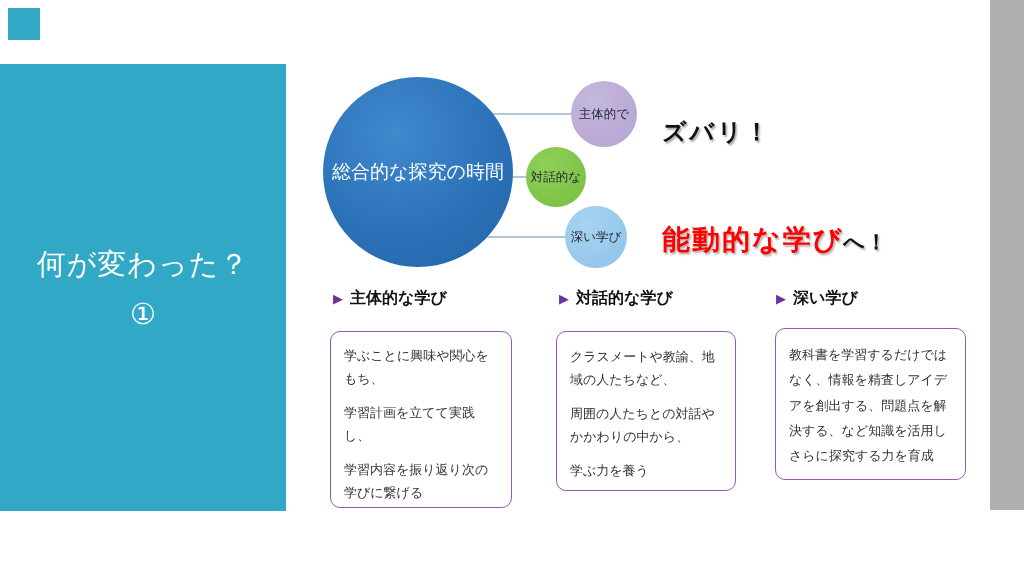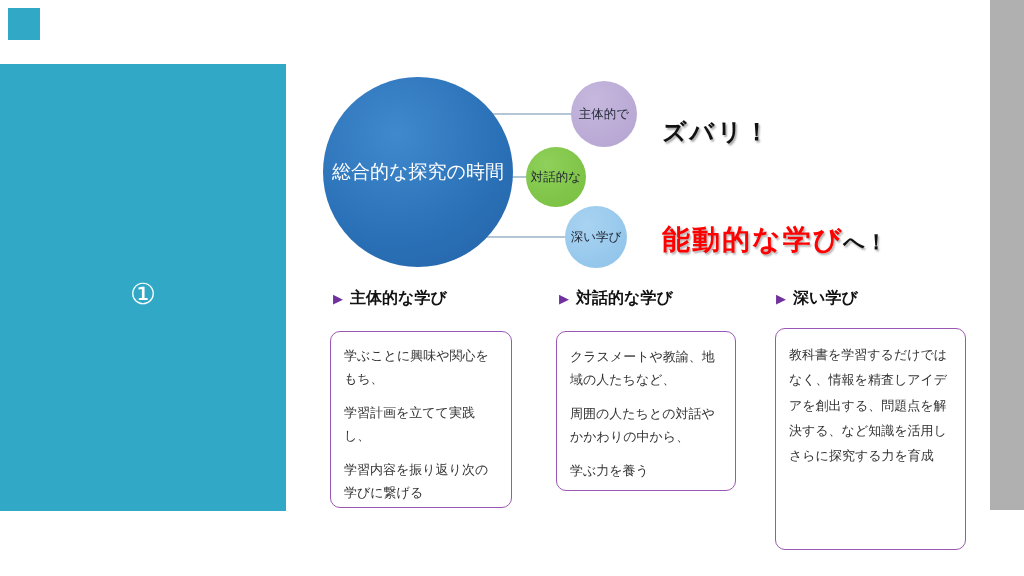--- a/index.html
+++ b/index.html
@@ -62,31 +62,32 @@
 
   
   .info-box {
     position:absolute; box-sizing:border-box; background:#ffffff;
     border:1.6px solid #9b57b4; border-radius:10px;
     padding:13px 11px 8px 13px; font-size:13px; color:#333; line-height:1.8;
   }
   .info-box p { margin:0 0 10px 0; }
   .box-1 { left:330px; top:331px; width:182px; height:177px;font-family:Liberation Mono, monospace; }
   .box-2 { left:556px; top:331px; width:180px; height:160px; }
-  .box-3 { left:775px; top:328px; width:191px; height:222px; }
+  .box-3 { left:775px; top:328px; width:191px; height:152px; }
   .box-3 p { line-height:1.95; margin:0; }
 </style>
 </head>
 <body>
 
 <div class="slide">
 
   <div class="corner-square"></div>
 
   <div class="left-panel">
+    <div class="panel-title">何が変わった？</div>
     <div class="panel-number">①</div>
   </div>
 
   <div class="right-strip"></div>
 
   <svg class="connectors" width="1024" height="576">
     <line x1="430" y1="114" x2="604" y2="114" stroke="#9bb3c9" stroke-width="1.5"></line>
     <line x1="430" y1="177" x2="556" y2="177" stroke="#9bb3c9" stroke-width="1.5"></line>
     <line x1="430" y1="237" x2="596" y2="237" stroke="#9bb3c9" stroke-width="1.5"></line>
   </svg>

